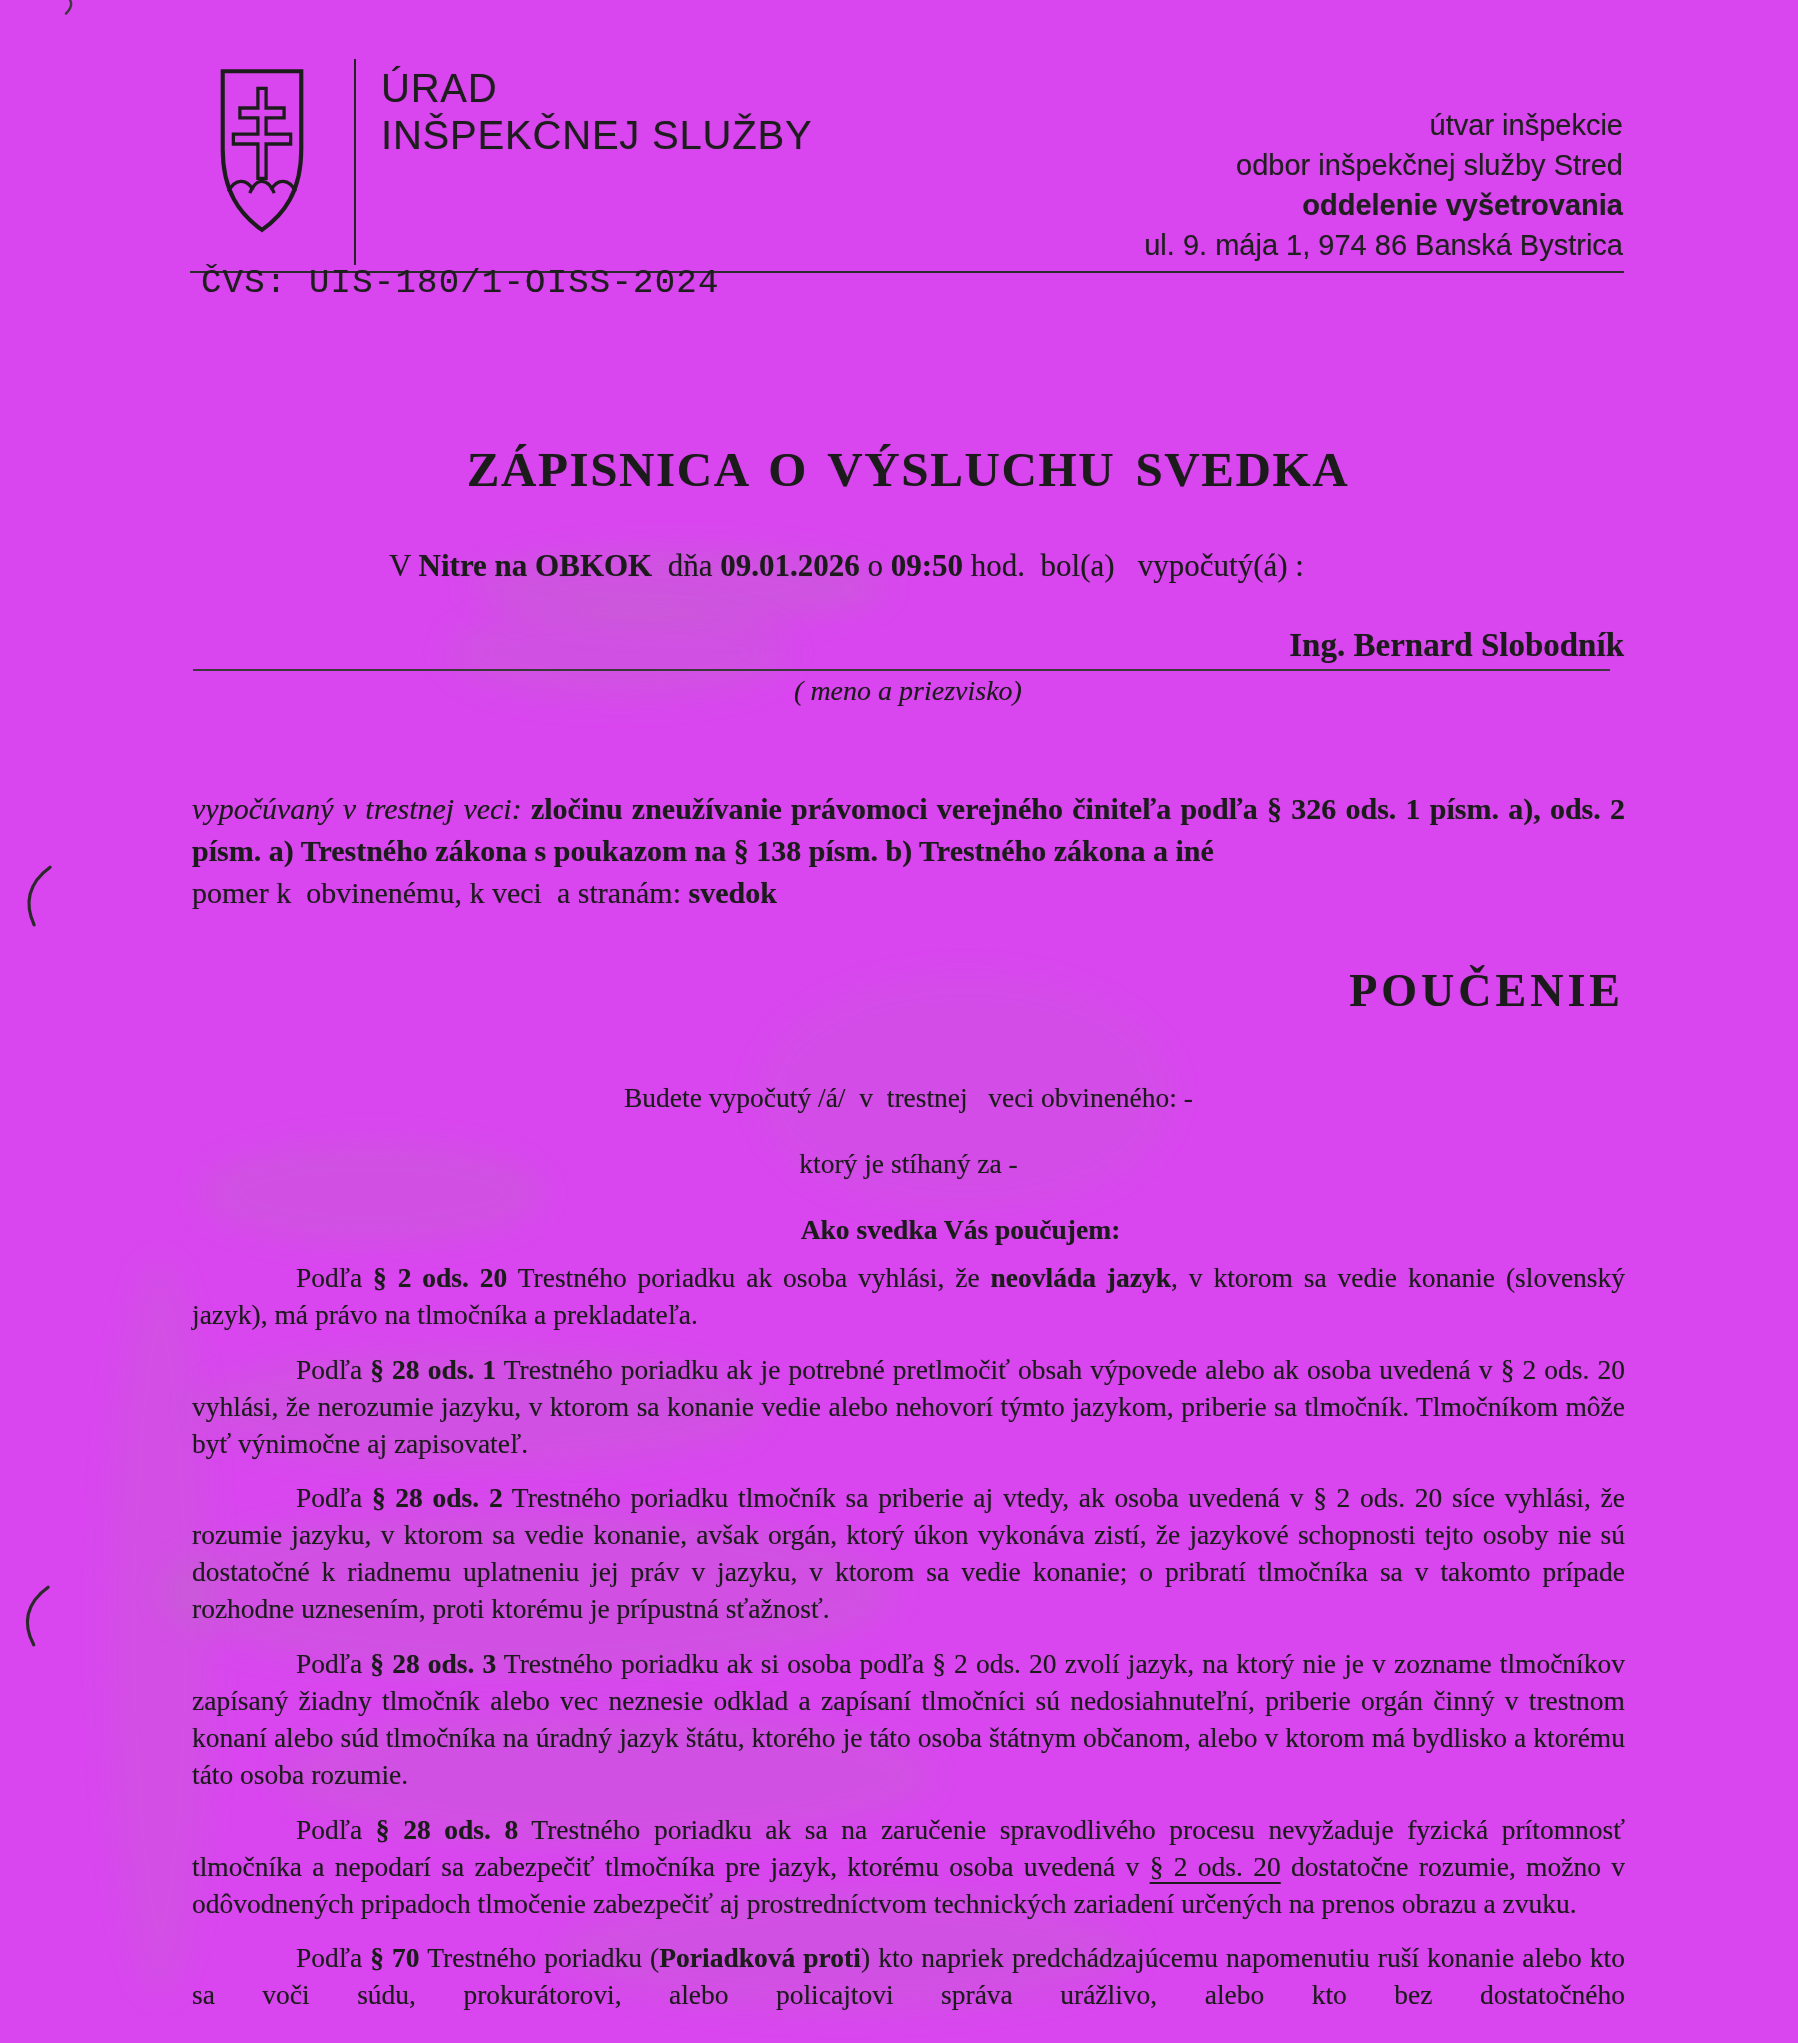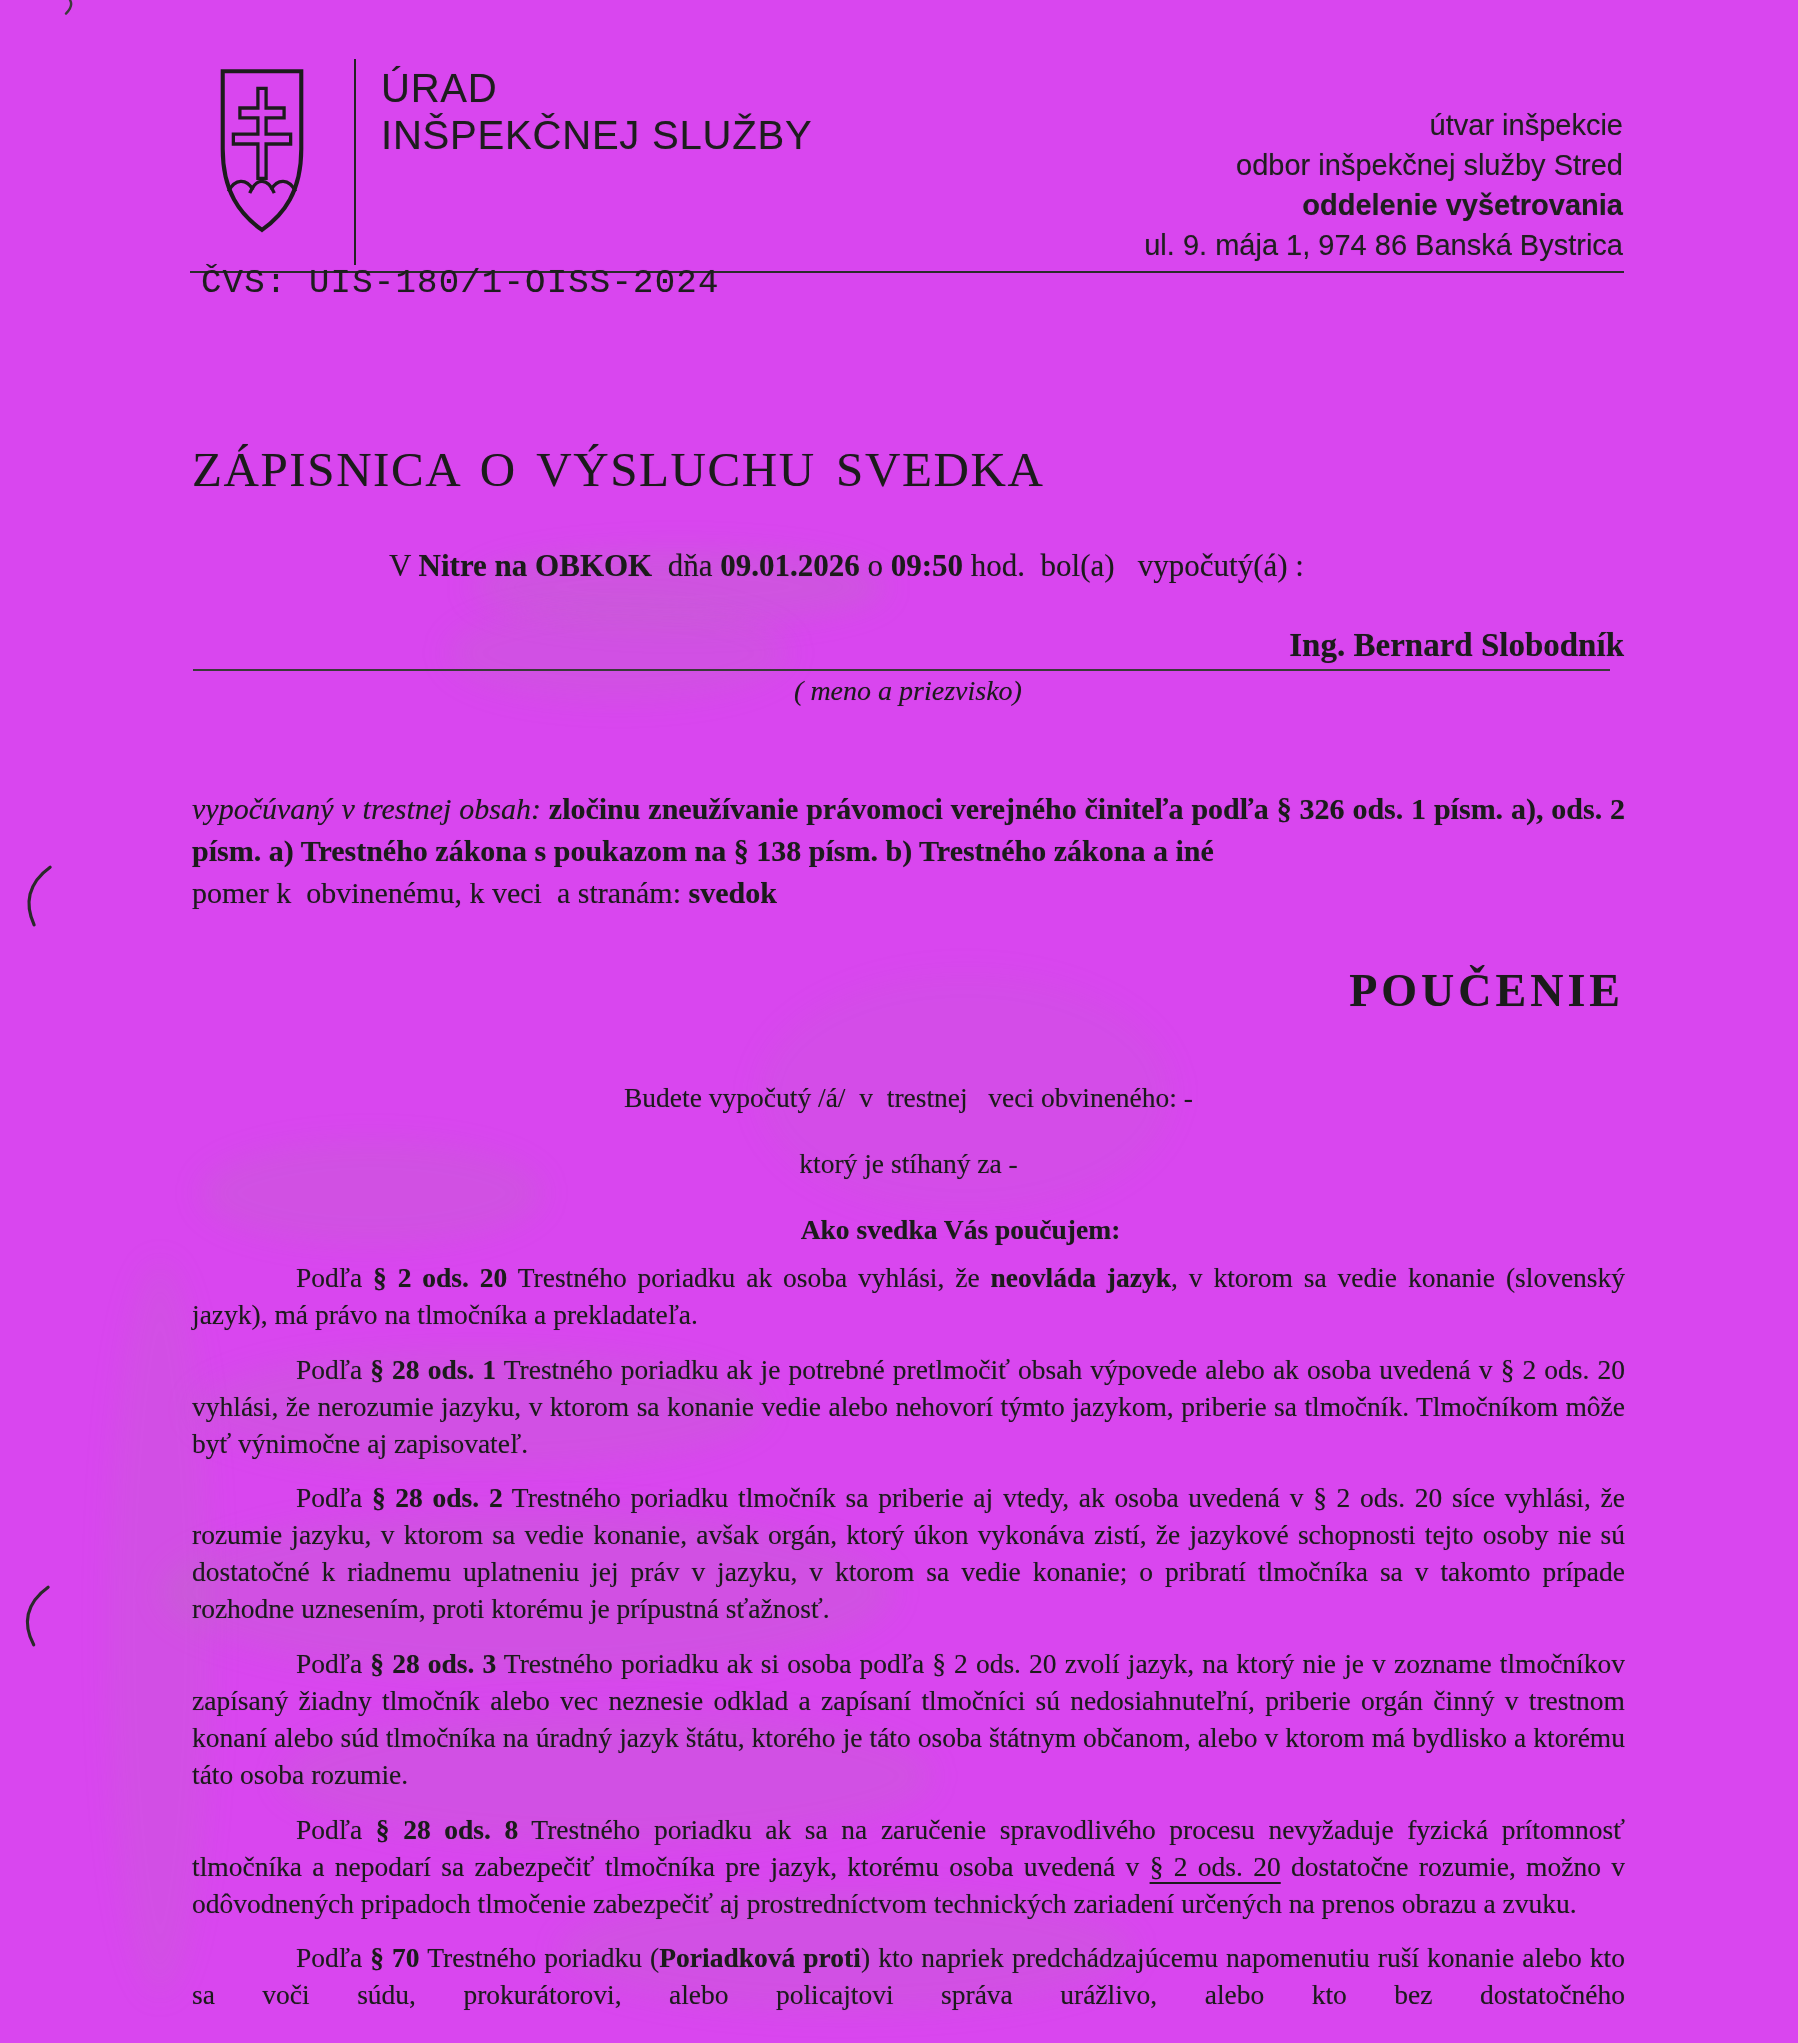--- a/index.html
+++ b/index.html
@@ -22,22 +22,22 @@
     font-family:"Liberation Sans",sans-serif;font-size:29px;line-height:40px;color:#1f1f1f;
   }
   .office .bold-line{font-weight:bold;}
   .rule-top{position:absolute;left:190px;top:271px;width:1434px;height:2.4px;background:#2b2b2b;}
   .cvs{
     position:absolute;left:201px;top:264px;
     font-family:Liberation Mono, monospace;font-size:34px;letter-spacing:1.2px;color:#1d1d1d;
   }
   
   .title{
-    position:absolute;left:192px;top:441px;width:1432px;text-align:left;
-    font-size:49px;font-weight:normal;letter-spacing:1.6px;word-spacing:6.4px;
+    position:absolute;left:192px;top:441px;width:1432px;text-align:center;
+    font-size:49px;font-weight:bold;letter-spacing:1.6px;word-spacing:6.4px;
   }
   .intro{position:absolute;left:389px;top:548px;font-size:31px;white-space:pre-wrap;}
   .witness-name{position:absolute;left:192px;top:627px;width:1432px;text-align:right;font-size:33px;font-weight:bold;}
   .rule-name{position:absolute;left:193px;top:669px;width:1417px;height:1.6px;background:#3a3a3a;}
   .caption{position:absolute;left:192px;top:675px;width:1432px;text-align:center;font-style:italic;font-size:28px;}
   
   .case{
     position:absolute;left:192px;top:788px;width:1433px;
     font-size:30px;line-height:42px;text-align:justify;white-space:pre-wrap;
   }
@@ -112,21 +112,21 @@
   <div class="cvs">ČVS: UIS-180/1-OISS-2024</div>
 
   <div class="title">ZÁPISNICA O VÝSLUCHU SVEDKA</div>
 
   <div class="intro"><span>V </span><span class="b">Nitre na OBKOK</span><span>  dňa </span><span class="b">09.01.2026</span><span> o </span><span class="b">09:50</span><span> hod.  bol(a)   vypočutý(á) :</span></div>
 
   <div class="witness-name">Ing. Bernard Slobodník</div>
   <div class="rule-name"></div>
   <div class="caption">( meno a priezvisko)</div>
 
-  <div class="case"><span class="i">vypočúvaný v trestnej obsah: </span><span class="b">zločinu zneužívanie právomoci verejného činiteľa podľa § 326 ods. 1 písm. a), ods. 2 písm. a) Trestného zákona s poukazom na § 138 písm. b) Trestného zákona a iné</span><br><span>pomer k  obvinenému, k veci  a stranám: </span><span class="b">svedok</span></div>
+  <div class="case"><span class="i">vypočúvaný v trestnej veci: </span><span class="b">zločinu zneužívanie právomoci verejného činiteľa podľa § 326 ods. 1 písm. a), ods. 2 písm. a) Trestného zákona s poukazom na § 138 písm. b) Trestného zákona a iné</span><br><span>pomer k  obvinenému, k veci  a stranám: </span><span class="b">svedok</span></div>
 
   <svg class="paren-mark" style="left:17.6px;top:864px;" width="37" height="64" viewBox="0 0 46 80">
     <path d="M40 4 C12 24 8 50 20 76" fill="none" stroke="#2a2a2a" stroke-width="4" stroke-linecap="round"></path>
   </svg>
   <svg class="paren-mark" style="left:16px;top:1584px;" width="37" height="64" viewBox="0 0 46 80">
     <path d="M40 4 C12 24 8 50 22 76" fill="none" stroke="#2a2a2a" stroke-width="4" stroke-linecap="round"></path>
   </svg>
 
   <div class="heading">POUČENIE</div>
 

